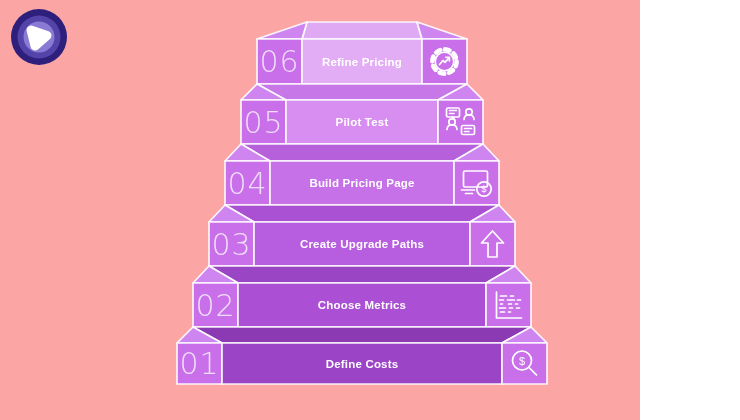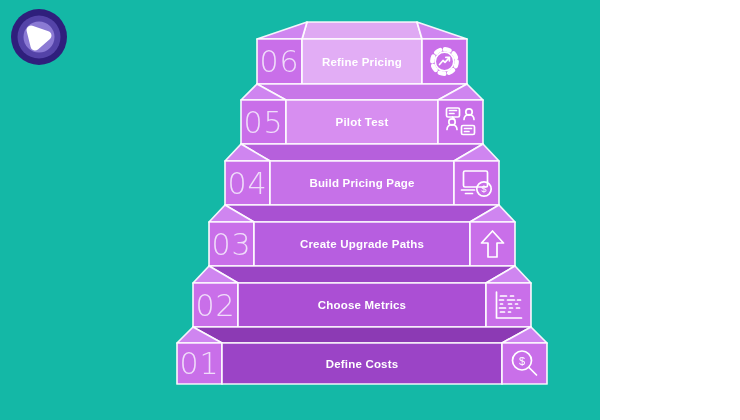--- a/index.html
+++ b/index.html
@@ -1,17 +1,17 @@
 <!DOCTYPE html>
 <html><head>
 <meta charset="utf-8">
 <style>
   html,body{margin:0;padding:0;background:#ffffff;}
   body{width:740px;height:420px;overflow:hidden;font-family:"Liberation Sans",sans-serif;}
-  .stage{position:relative;width:600px;height:420px;background:#14b8a6;}
+  .stage{position:relative;width:600px;height:420px;background:#fca5a5;padding-left:40px;}
   .logo{position:absolute;left:10px;top:8px;}
   .diagram{position:absolute;left:0;top:0;}
   text{user-select:none;}
   .step-num{font-family:"DejaVu Sans",sans-serif;font-weight:300;font-size:30px;letter-spacing:1px;}
   .step-label{font-family:"Liberation Sans",sans-serif;font-weight:bold;font-size:11.5px;letter-spacing:.2px;}
 </style>
 </head>
 <body>
 
 <div class="stage">

